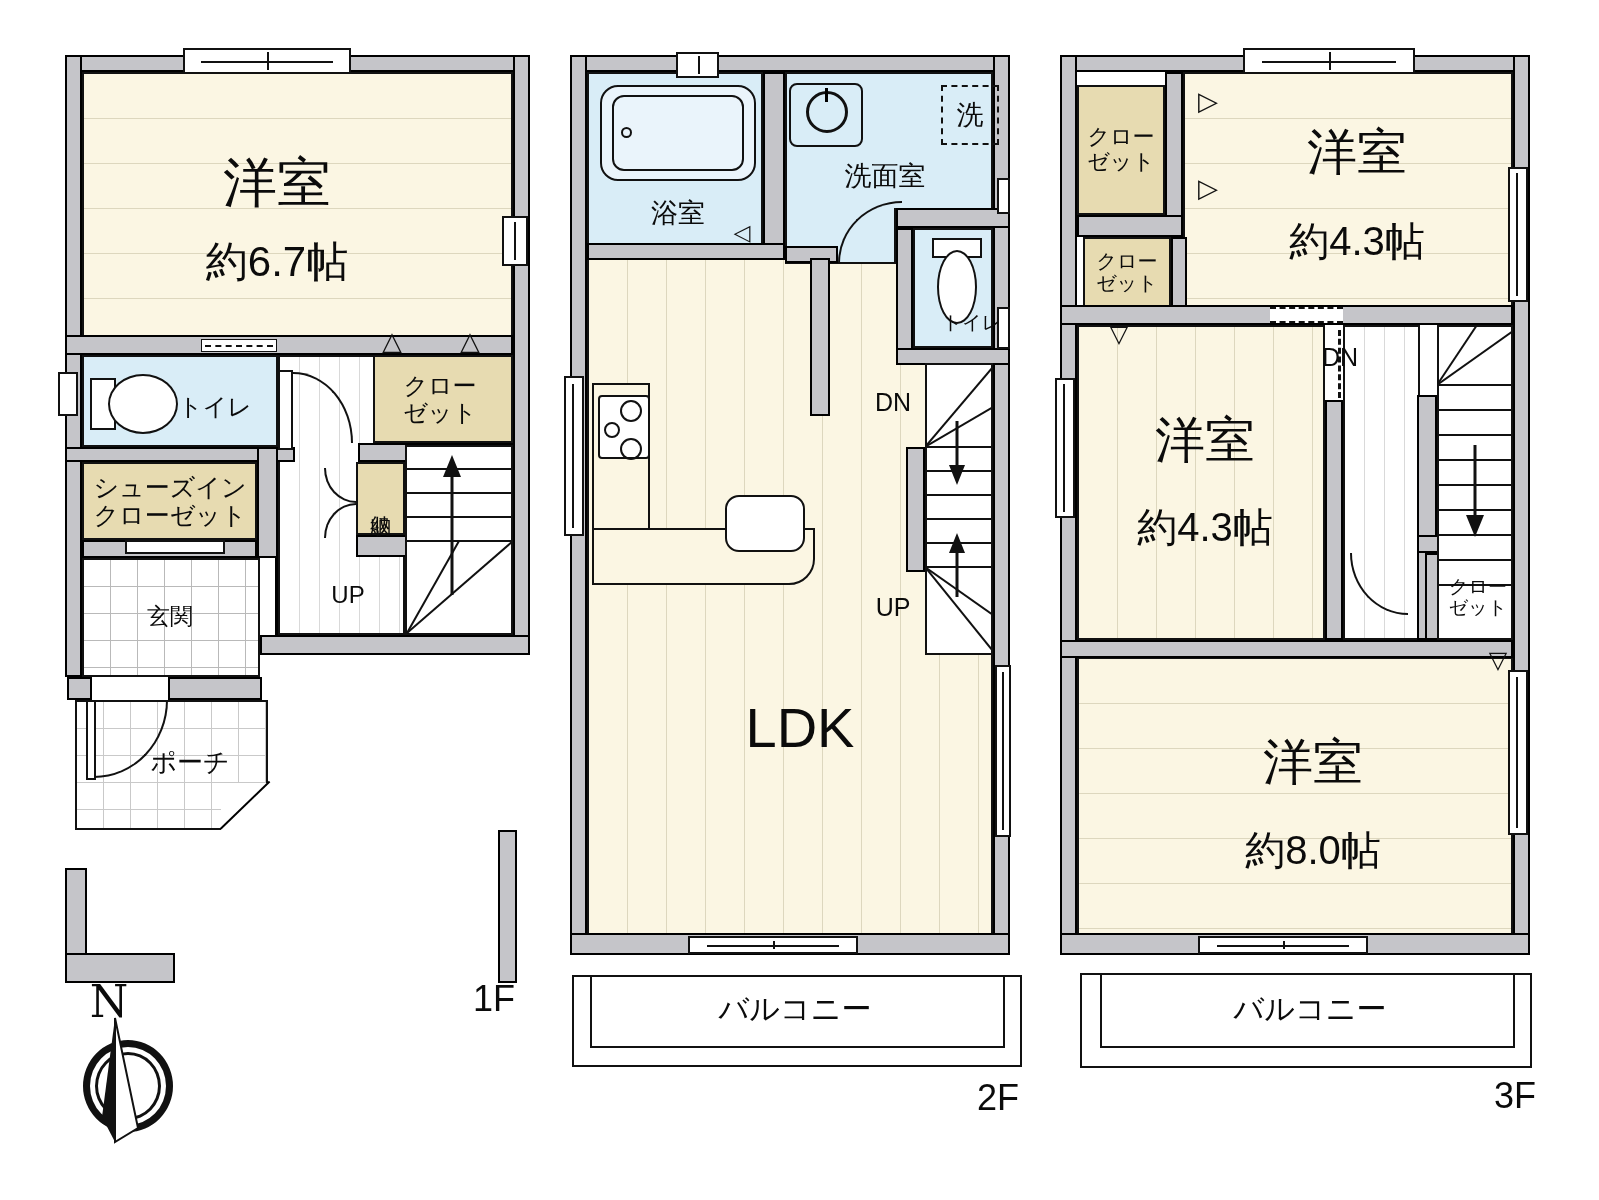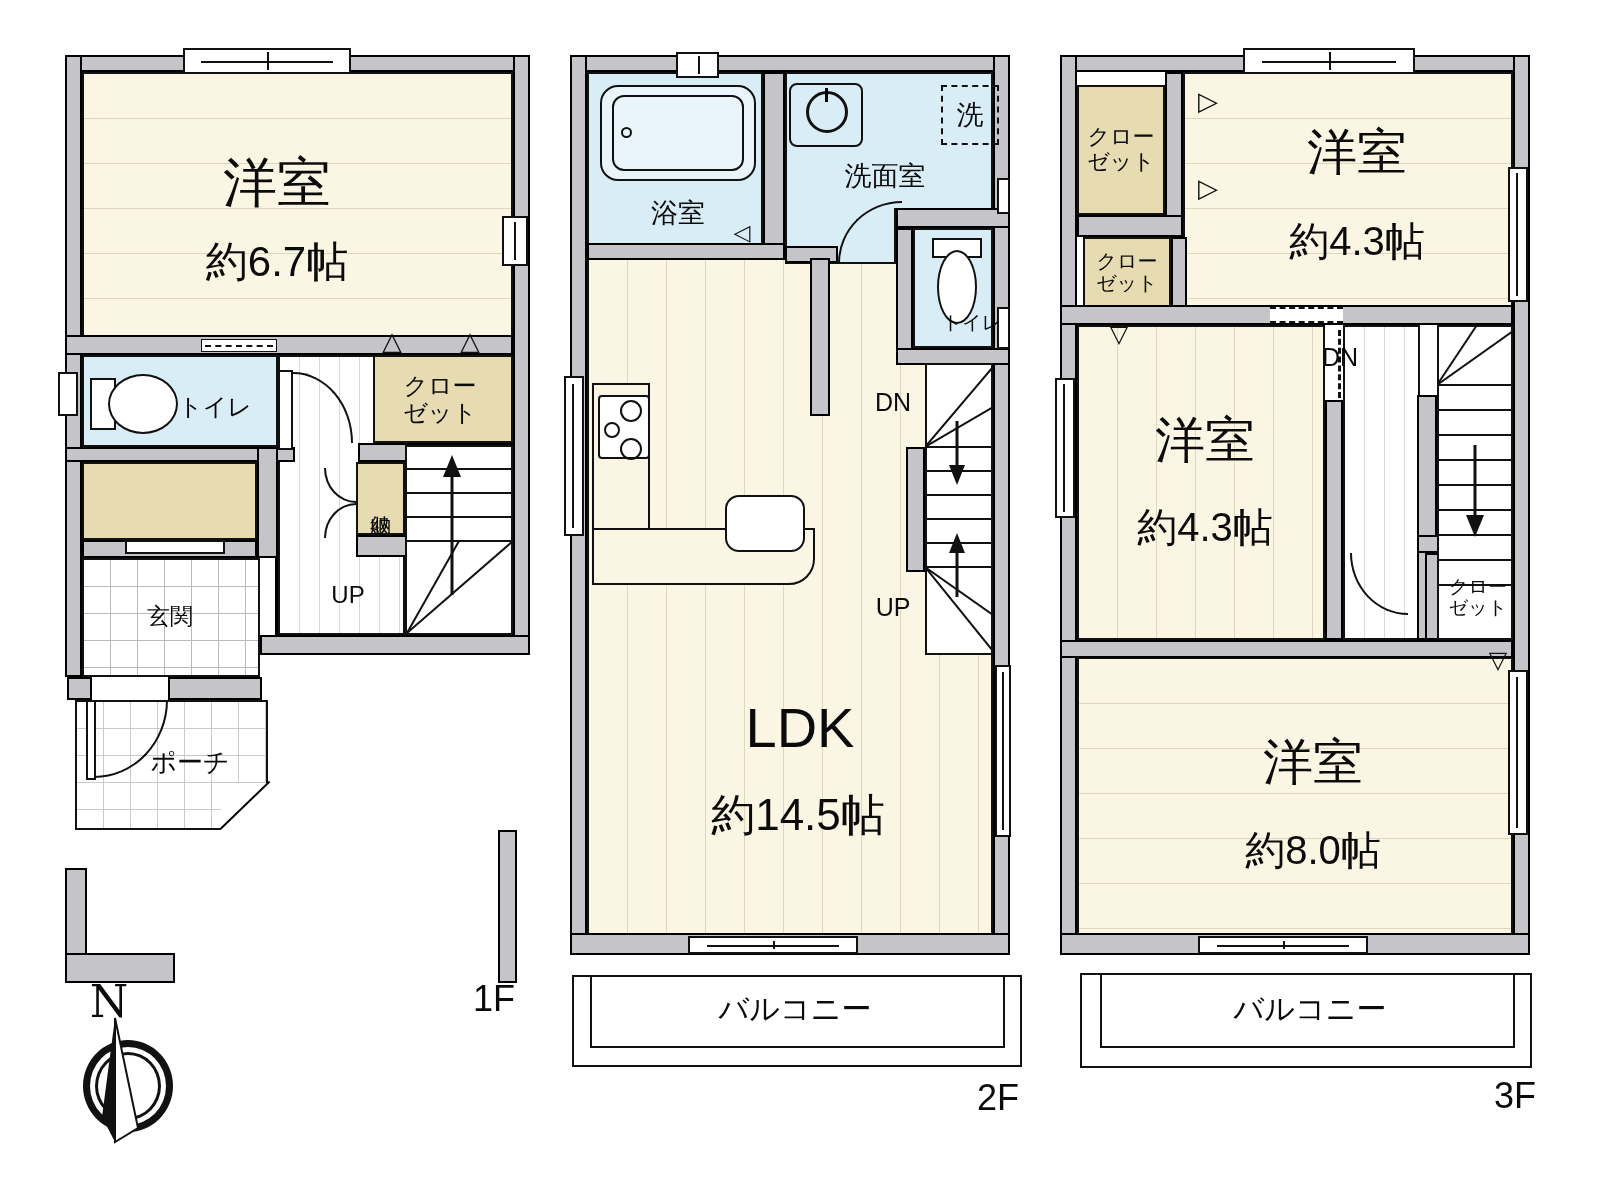--- a/index.html
+++ b/index.html
@@ -109,20 +109,23 @@
   <div class="abs wall" style="left:65px;top:868px;width:22px;height:115px;"></div>
   <div class="abs wall" style="left:65px;top:953px;width:110px;height:30px;"></div>
   <div class="abs wall" style="left:498px;top:830px;width:19px;height:153px;"></div>
 
   <div class="lbl" style="left:277px;top:182px;font-size:54px;">洋室</div>
   <div class="lbl" style="left:277px;top:262px;font-size:42px;">約6.7帖</div>
   <div class="lbl" style="left:215px;top:407px;font-size:24px;">トイレ</div>
   <div class="lbl" style="left:440px;top:400px;font-size:24px;">
     <span>クロー</span><br><span>ゼット</span>
   </div>
+  <div class="lbl" style="left:170px;top:501px;font-size:25px;">
+    <span>シューズイン</span><br><span>クローゼット</span>
+  </div>
   <div class="lbl" style="left:381px;top:499px;font-size:21px;writing-mode:vertical-rl;">収納</div>
   <div class="lbl" style="left:170px;top:617px;font-size:23px;">玄関</div>
   <div class="lbl" style="left:190px;top:763px;font-size:26px;">ポーチ</div>
   <div class="lbl" style="left:348px;top:595px;font-size:24px;">UP</div>
   <div class="lbl" style="left:494px;top:999px;font-size:36px;">1F</div>
 
   <div class="lbl" style="left:109px;top:1002px;font-size:44px;font-family:'DejaVu Serif','Liberation Serif',serif;">N</div>
   <div class="abs circle" style="left:83px;top:1040px;width:90px;height:92px;border:7px solid #111;"></div>
   <div class="abs circle" style="left:95px;top:1052px;width:66px;height:68px;border:3px solid #111;"></div>
   <svg style="left:90px;top:1015px;" width="70" height="132" viewBox="0 0 70 132">
@@ -207,21 +210,20 @@
   <div class="abs balc-out" style="left:572px;top:975px;width:450px;height:92px;"></div>
   <div class="abs balc-in" style="left:590px;top:975px;width:415px;height:73px;"></div>
 
   <div class="lbl" style="left:678px;top:213px;font-size:27px;">浴室</div>
   <div class="lbl" style="left:885px;top:176px;font-size:27px;">洗面室</div>
   <div class="lbl" style="left:970px;top:115px;font-size:27px;">洗</div>
   <div class="lbl" style="left:972px;top:323px;font-size:19px;">トイレ</div>
   <div class="lbl" style="left:893px;top:402px;font-size:25px;">DN</div>
   <div class="lbl" style="left:893px;top:607px;font-size:25px;">UP</div>
   <div class="lbl" style="left:800px;top:728px;font-size:56px;">LDK</div>
-  <div class="lbl" style="left:798px;top:815px;font-size:44px;">約14.5帖</div>
   <div class="lbl" style="left:795px;top:1009px;font-size:30px;">バルコニー</div>
   <div class="lbl" style="left:998px;top:1098px;font-size:36px;">2F</div>
 
   <div class="abs cream-h" style="left:1183px;top:72px;width:330px;height:235px;"></div>
   <div class="abs tan" style="left:1077px;top:85px;width:88px;height:130px;"></div>
   <div class="abs tan" style="left:1083px;top:237px;width:88px;height:70px;"></div>
   <div class="abs cream-v" style="left:1077px;top:325px;width:248px;height:315px;"></div>
   <div class="abs hall-v" style="left:1343px;top:325px;width:77px;height:315px;"></div>
   <div class="abs cream-h" style="left:1077px;top:657px;width:436px;height:278px;"></div>
   <div class="abs tan" style="left:1443px;top:553px;width:70px;height:87px;"></div>

